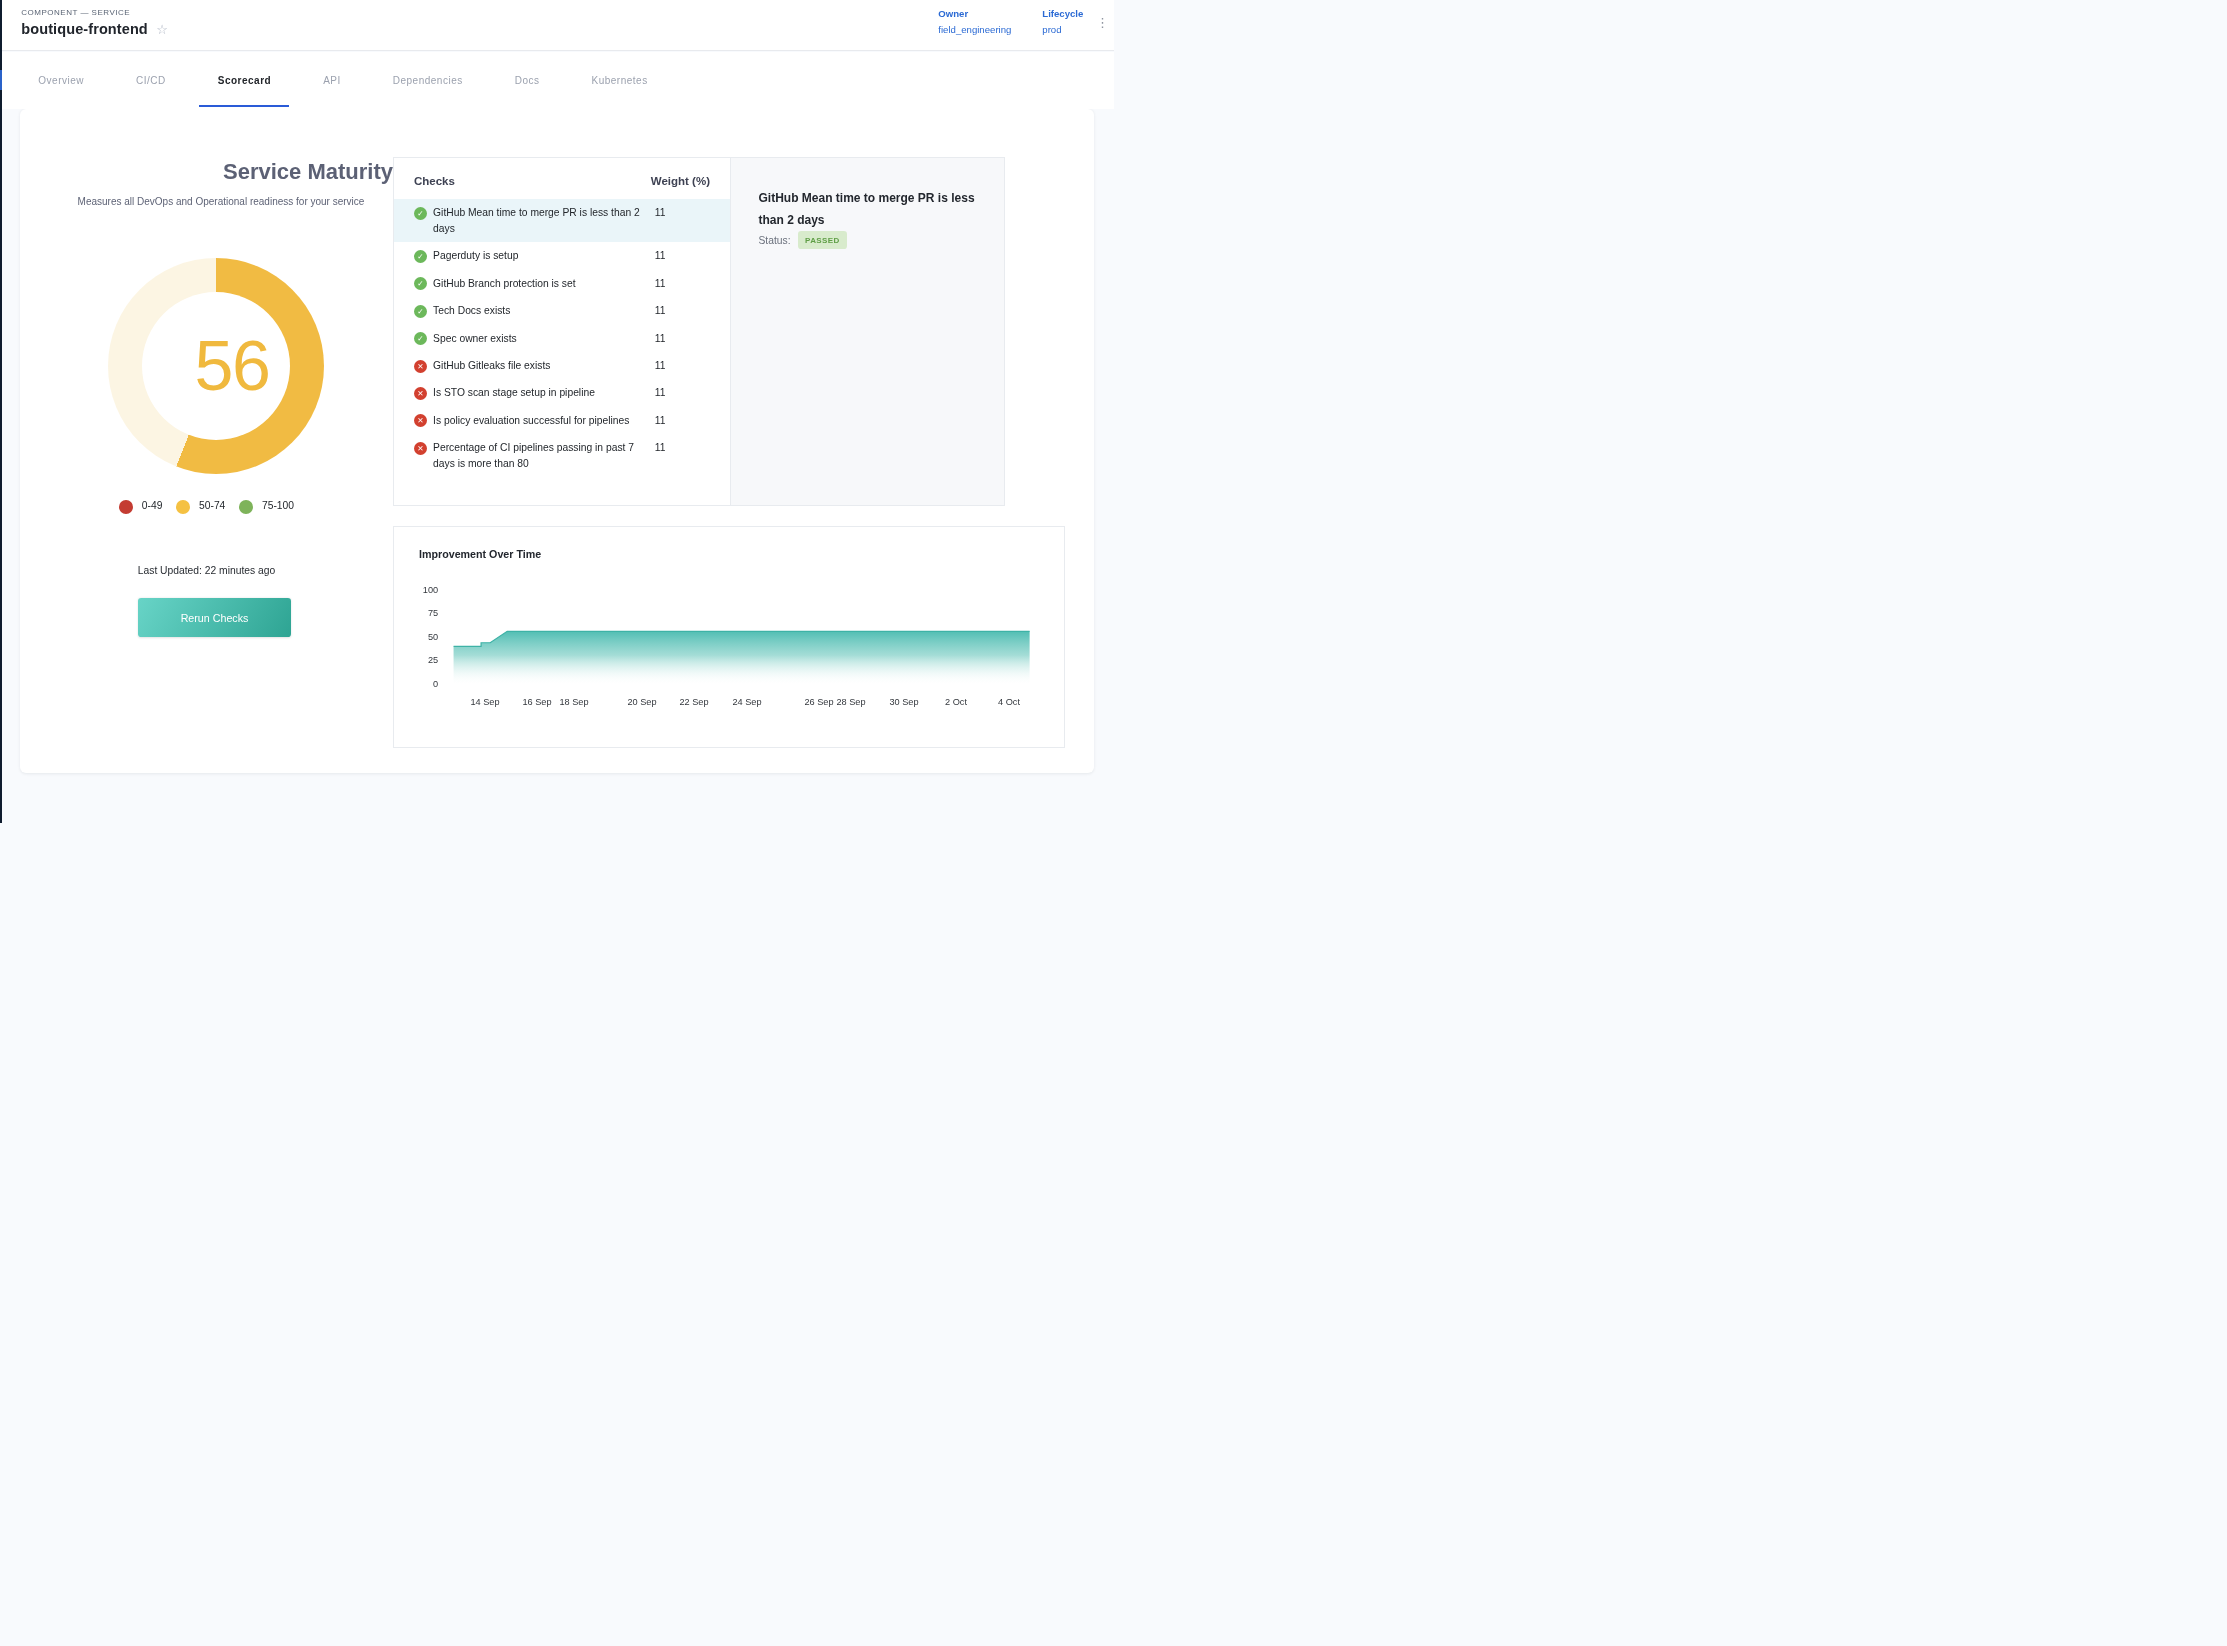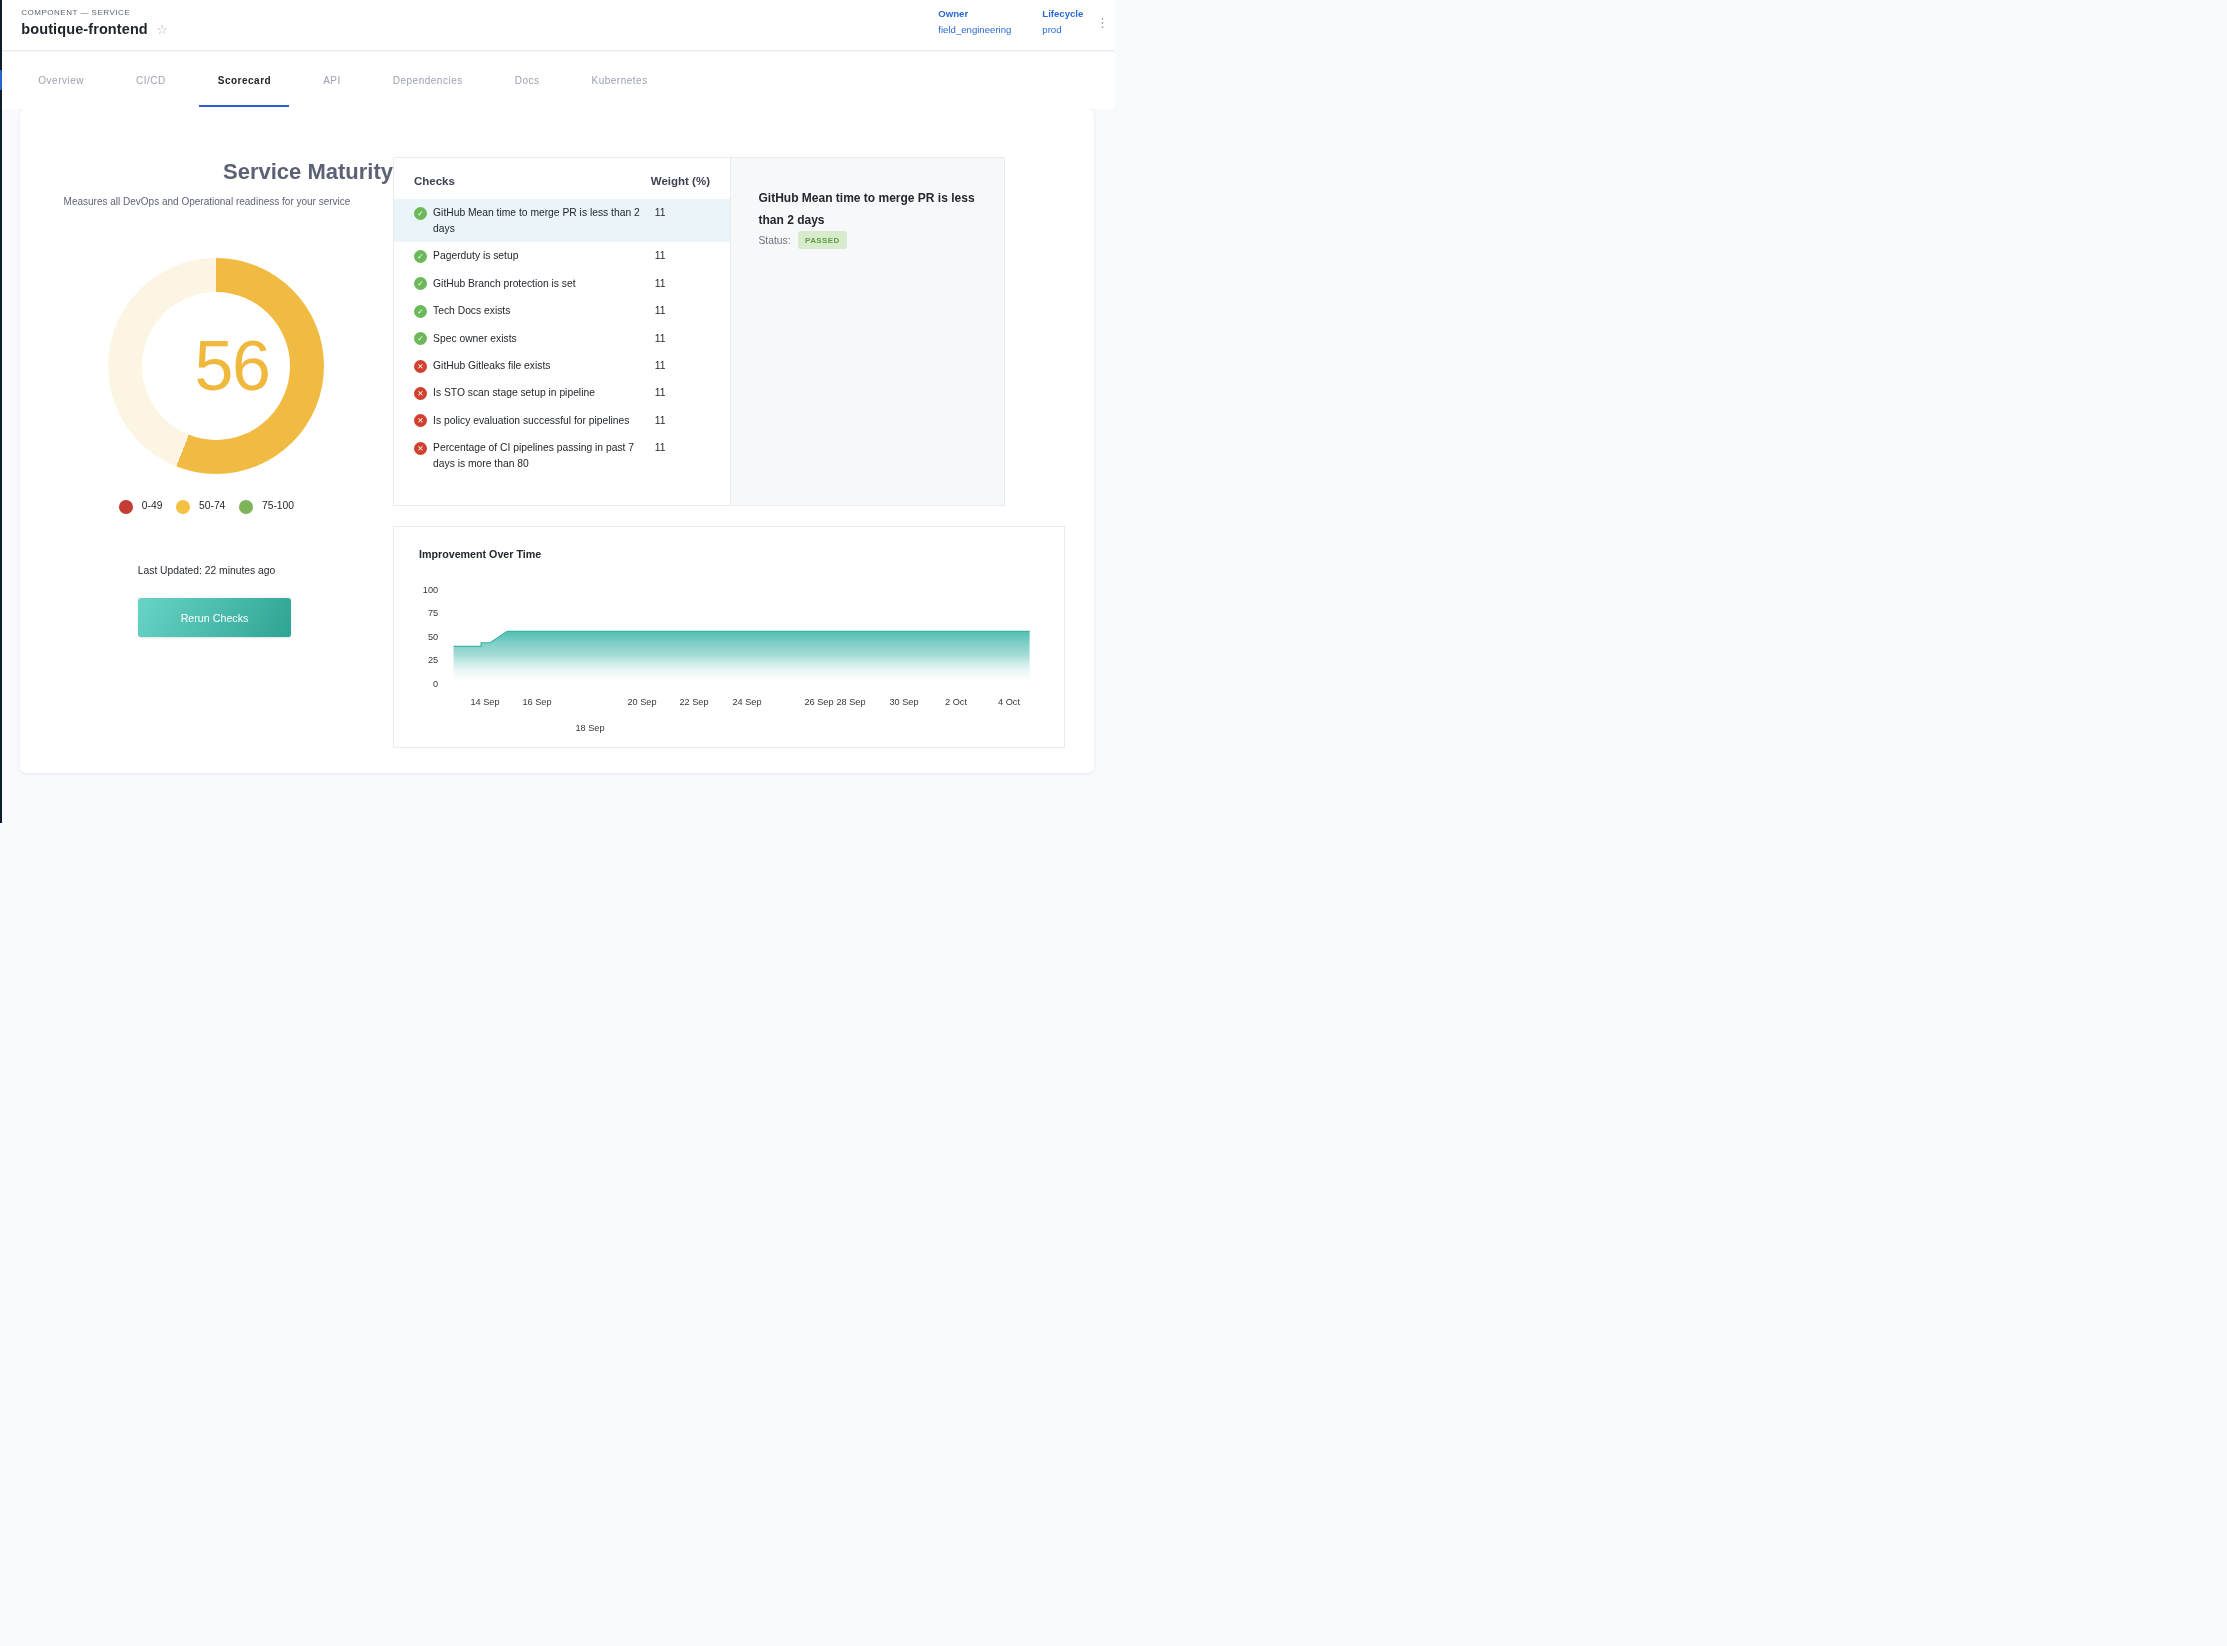--- a/index.html
+++ b/index.html
@@ -29,21 +29,21 @@
   .tab { font-size:10px; letter-spacing:0.5px; color:#9BA1AE; font-weight:500; position:relative; cursor:pointer; white-space:nowrap; }
   .tab.active { color:#23262B; font-weight:700; }
   .tab.active::after { content:""; position:absolute; left:-18.3px; right:-18.3px; bottom:-21.4px; height:2.7px; background:#2A5BD7; }
 
   
   .card { position:absolute; left:20px; top:109px; width:1074px; height:664px; background:#FFFFFF; border-radius:6.1px; box-shadow:0 0.8px 3.1px rgba(16,24,40,.08); }
 
   
   .maturity-col { position:absolute; left:0; top:0; width:373px; height:100%; }
   .maturity-title { position:absolute; top:50px; width:100%; text-align:right; font-size:22px; font-weight:600; color:#5C6175; }
-  .maturity-subtitle { position:absolute; top:84px; left:34px; width:306px; text-align:center; font-size:10px; line-height:1.85; color:#5E6376; }
+  .maturity-subtitle { position:absolute; top:84px; left:48px; width:306px; text-align:center; font-size:10px; line-height:1.85; color:#5E6376; }
   .donut { position:absolute; left:88px; top:149px; width:216px; height:216px; border-radius:50%; display:flex; align-items:center; justify-content:center; }
   .donut-hole { width:148px; height:148px; background:#FFFFFF; border-radius:50%; display:flex; align-items:center; justify-content:center; }
   .score-number { font-size:70px; font-weight:500; letter-spacing:-1.5px; }
   .legend { position:absolute; top:391px; width:100%; display:flex; justify-content:center; gap:13.8px; }
   .legend-item { display:flex; align-items:flex-start; gap:9px; font-size:10.3px; color:#22262B; }
   .legend-dot { width:13.8px; height:13.8px; border-radius:50%; }
   .last-updated { position:absolute; top:456px; width:100%; text-align:center; font-size:10.3px; color:#272B31; }
   .rerun-btn { position:absolute; left:118px; top:489px; width:153px; height:39px; border:none; border-radius:3.1px;
                background:linear-gradient(120deg,#68D4C7 0%,#2EA493 100%); color:#fff; font-size:10.7px;
                font-family:inherit; cursor:pointer; box-shadow:0 0.8px 2.3px rgba(0,0,0,.12); }
@@ -209,21 +209,21 @@
       <div id="yticks">
           <span class="ytick" style="left: 12.2px; top: 63px;">100</span>
           <span class="ytick" style="left: 12.2px; top: 86px;">75</span>
           <span class="ytick" style="left: 12.2px; top: 110px;">50</span>
           <span class="ytick" style="left: 12.2px; top: 133px;">25</span>
           <span class="ytick" style="left: 12.2px; top: 157px;">0</span>
         </div>
       <div id="xticks">
           <span class="xtick" style="left: 91px;">14 Sep</span>
           <span class="xtick" style="left: 143px;">16 Sep</span>
-          <span class="xtick" style="left: 196px; margin-top: 26px;">18 Sep</span>
+          <span class="xtick" style="left: 180px;">18 Sep</span>
           <span class="xtick" style="left: 248px;">20 Sep</span>
           <span class="xtick" style="left: 300px;">22 Sep</span>
           <span class="xtick" style="left: 353px;">24 Sep</span>
           <span class="xtick" style="left: 405px; margin-left: 20px;">26 Sep</span>
           <span class="xtick" style="left: 457px;">28 Sep</span>
           <span class="xtick" style="left: 510px;">30 Sep</span>
           <span class="xtick" style="left: 562px;">2 Oct</span>
           <span class="xtick" style="left: 615px;">4 Oct</span>
         </div>
       <svg class="area-svg" width="672" height="222" viewBox="0 0 879 290">

